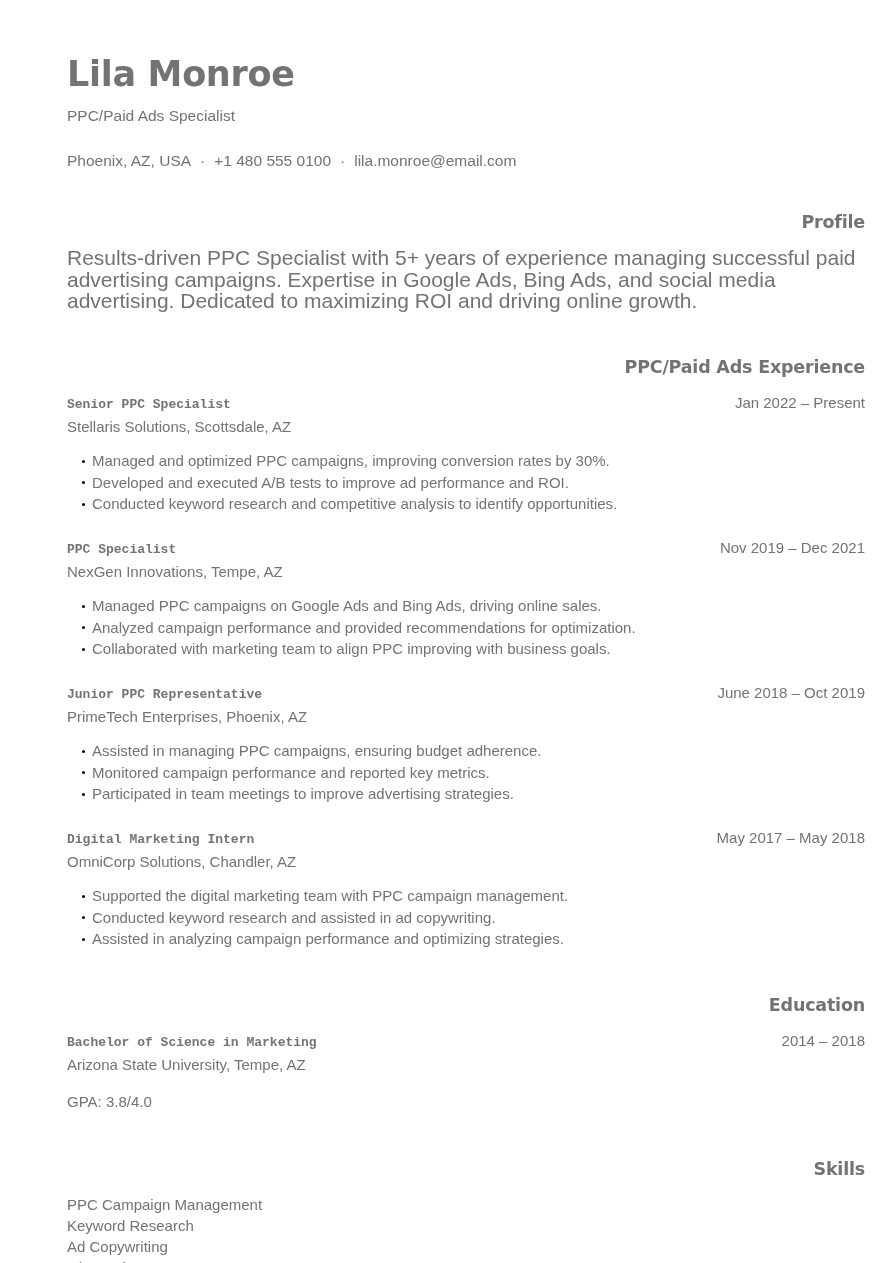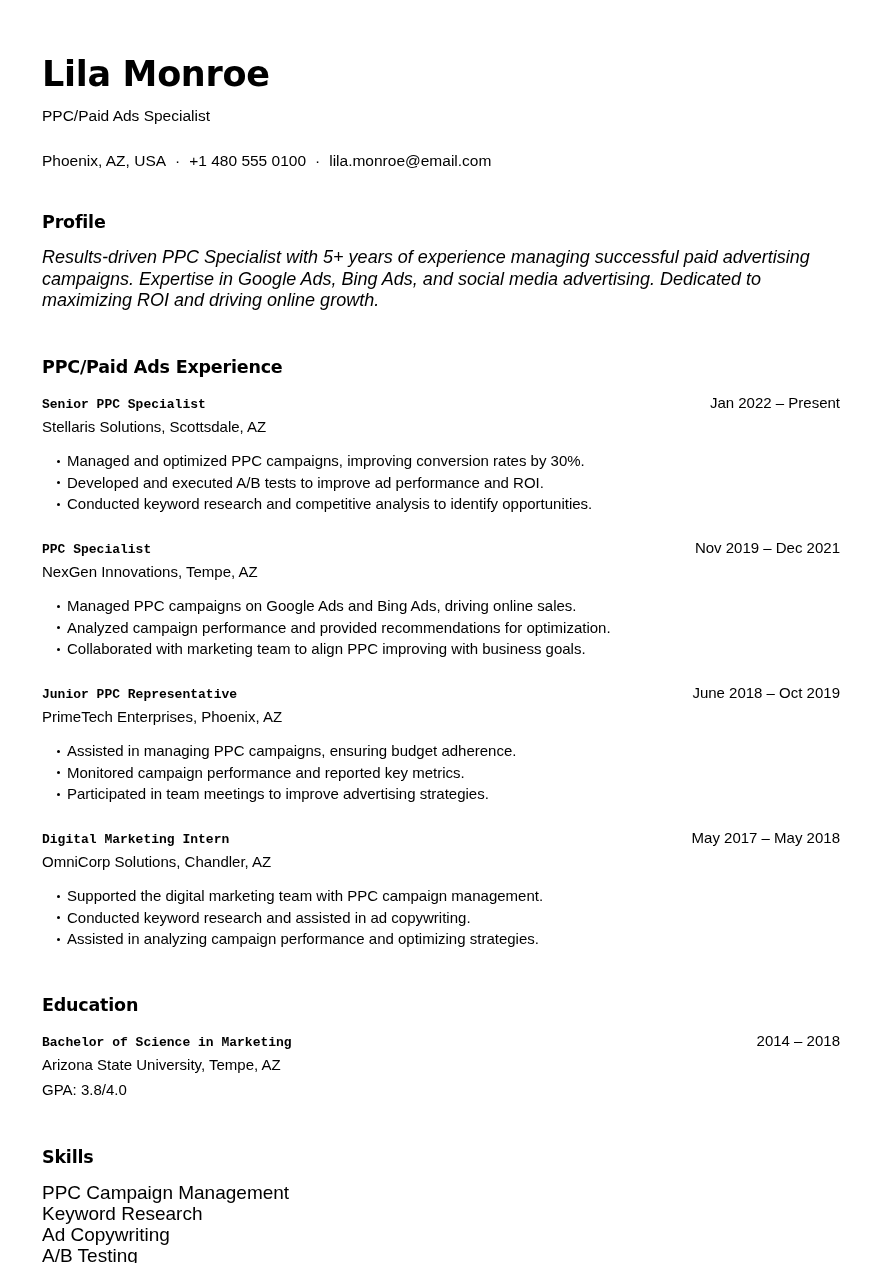--- a/index.html
+++ b/index.html
@@ -7,23 +7,23 @@
     padding: 0;
     background: #ffffff;
   }
   .page {
     position: relative;
     width: 893px;
     height: 1263px;
     background: #ffffff;
     overflow: hidden;
     font-family: "Liberation Sans", sans-serif;
-    color: #000000;
+    color: #737373;
     box-sizing: border-box;
-    padding: 47px 48px 0 42px;
+    padding: 47px 48px 0 67px;
   }
   .inner { width: 798px; }
 
   
   .name {
     font-family: "DejaVu Sans", sans-serif;
     font-weight: 700;
     font-size: 35px;
     line-height: 42px;
     letter-spacing: -0.3px;
@@ -50,26 +50,26 @@
   .section {
     margin-top: 35px;
   }
   .section-title {
     font-family: "DejaVu Sans", sans-serif;
     font-weight: 700;
     font-size: 17.5px;
     line-height: 22px;
     letter-spacing: -0.2px;
     margin: 8px 0 14px 0;
+    text-align: right;
   }
 
   .body-text {
-    font-size: 18px;
-    line-height: 21.5px;
-    font-style: italic;
+    font-size: 21px;
+    line-height: 21.5px;
   }
 
   
   .entry { margin-top: 22px; }
   .entry:first-of-type { margin-top: 0; }
 
   .entry-head {
     display: flex;
     justify-content: space-between;
     align-items: baseline;
@@ -110,28 +110,28 @@
     top: 9.5px;
     width: 3px;
     height: 3px;
     border-radius: 50%;
     background: #000;
   }
 
   .edu-extra {
     font-size: 15px;
     line-height: 21.5px;
-    margin-top: 4px;
+    margin-top: 16px;
   }
 
   .skills-list {
     margin-top: 0;
   }
   .skill-item {
-    font-size: 19px;
+    font-size: 15px;
     line-height: 21.2px;
   }
 
   .section.experience { margin-top: 44px; }
   .section.education  { margin-top: 44px; }
   .section.skills     { margin-top: 45px; }
   .section.profile    { margin-top: 40px; }
 </style>
 </head>
 <body>

